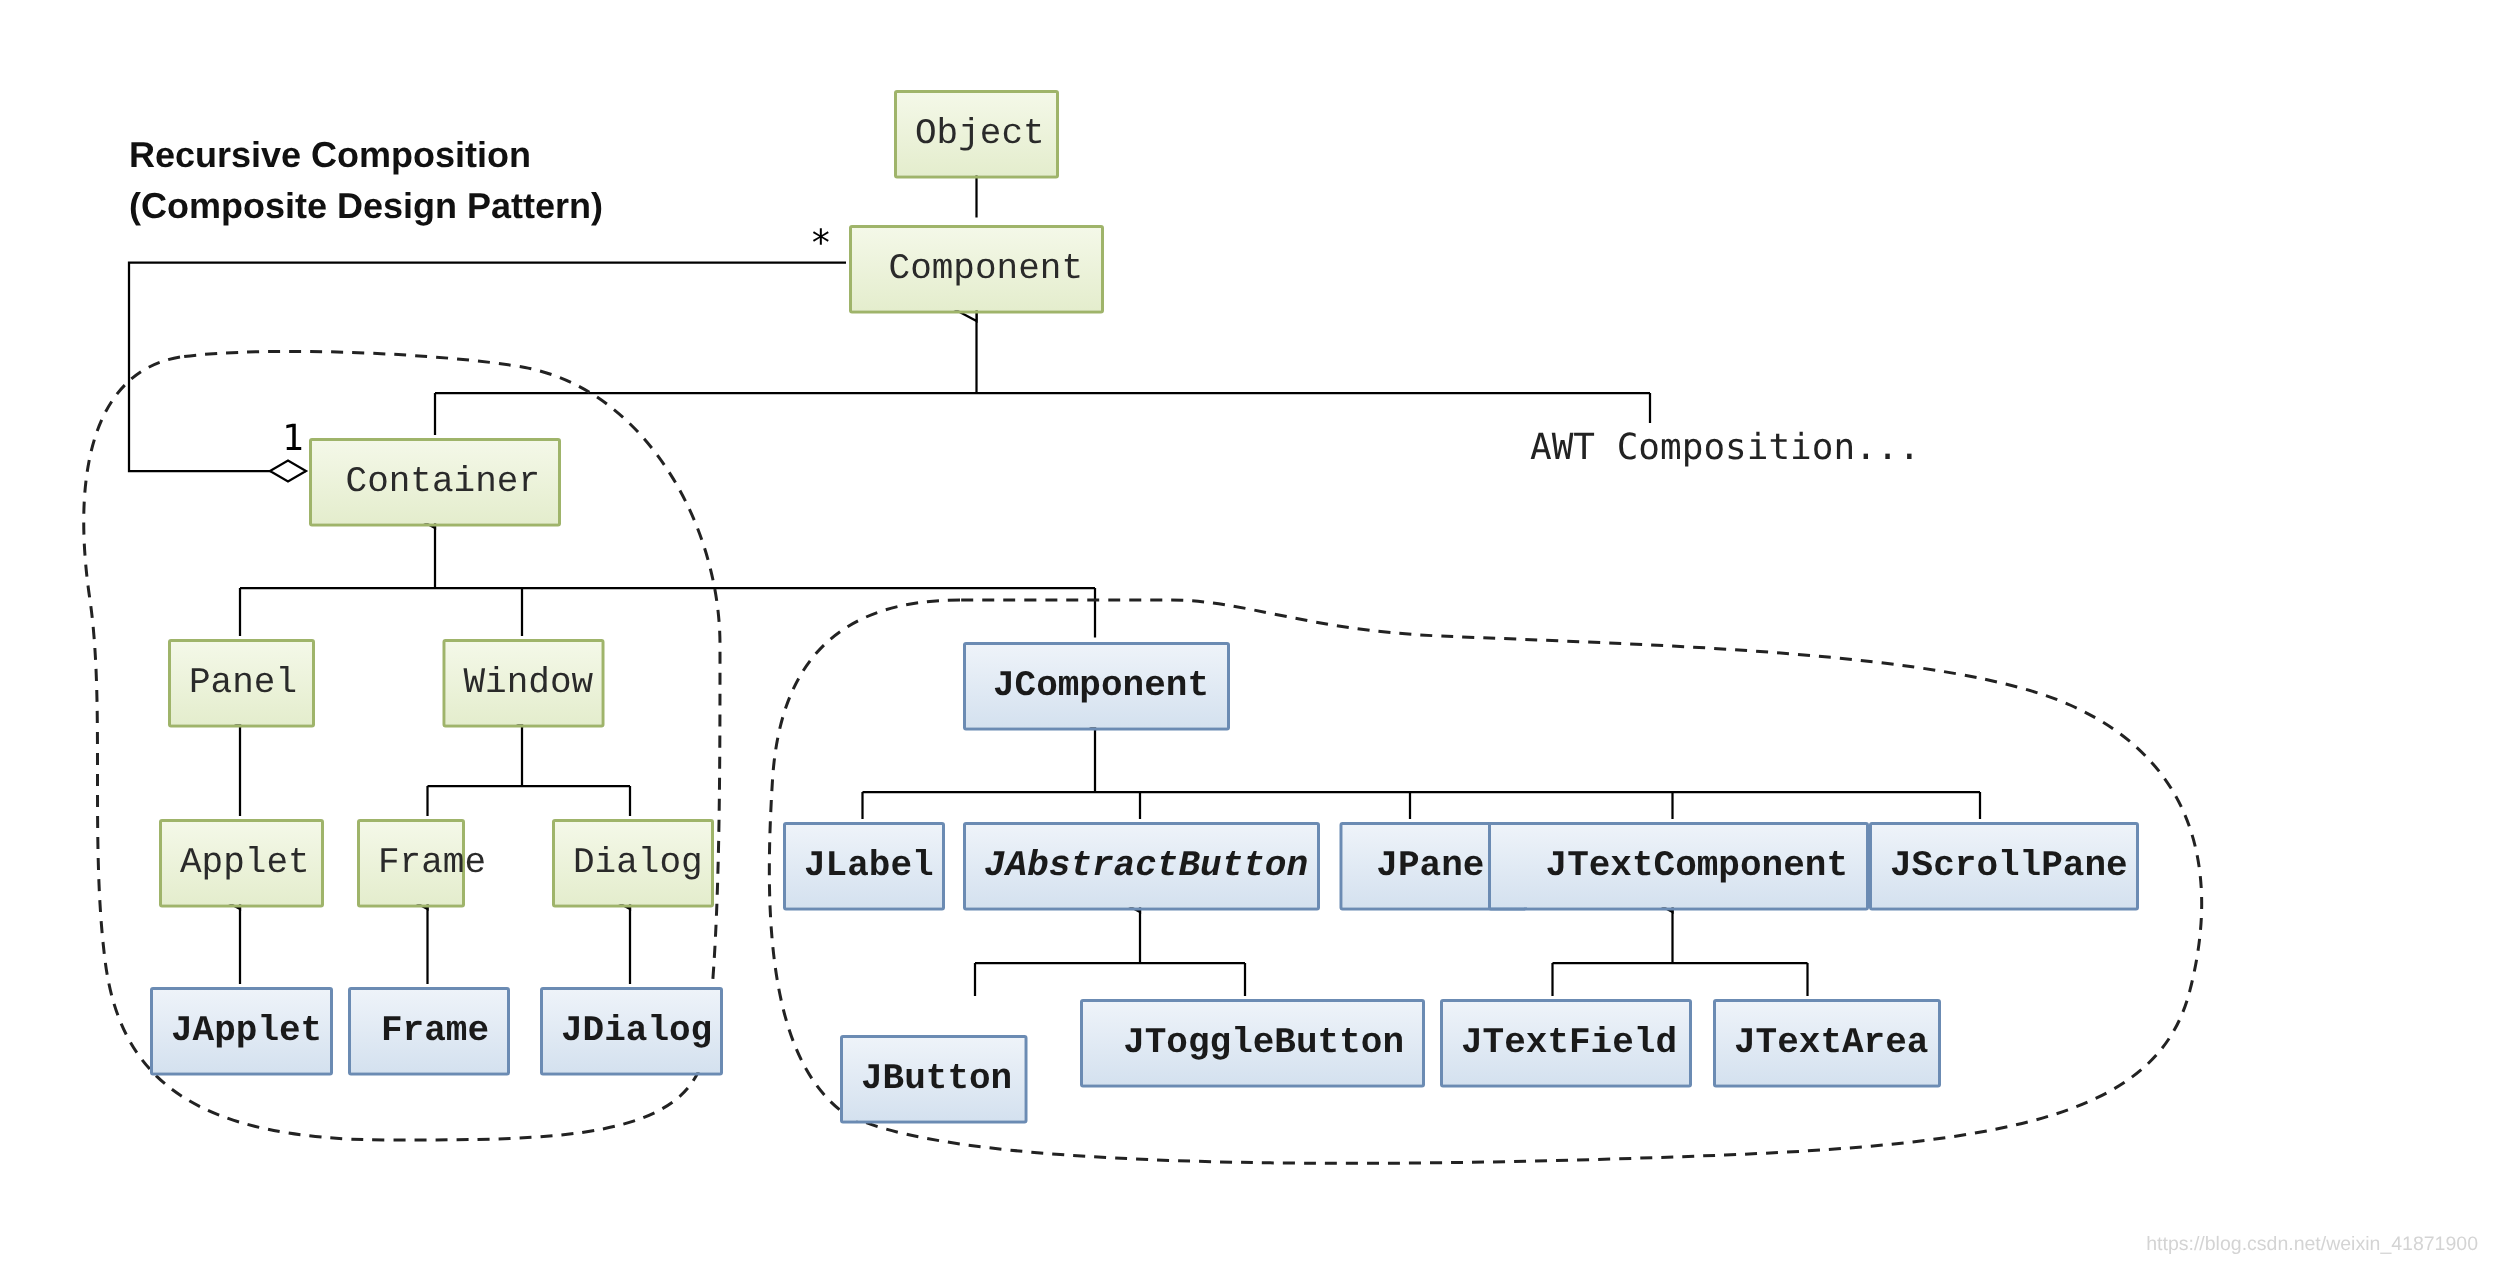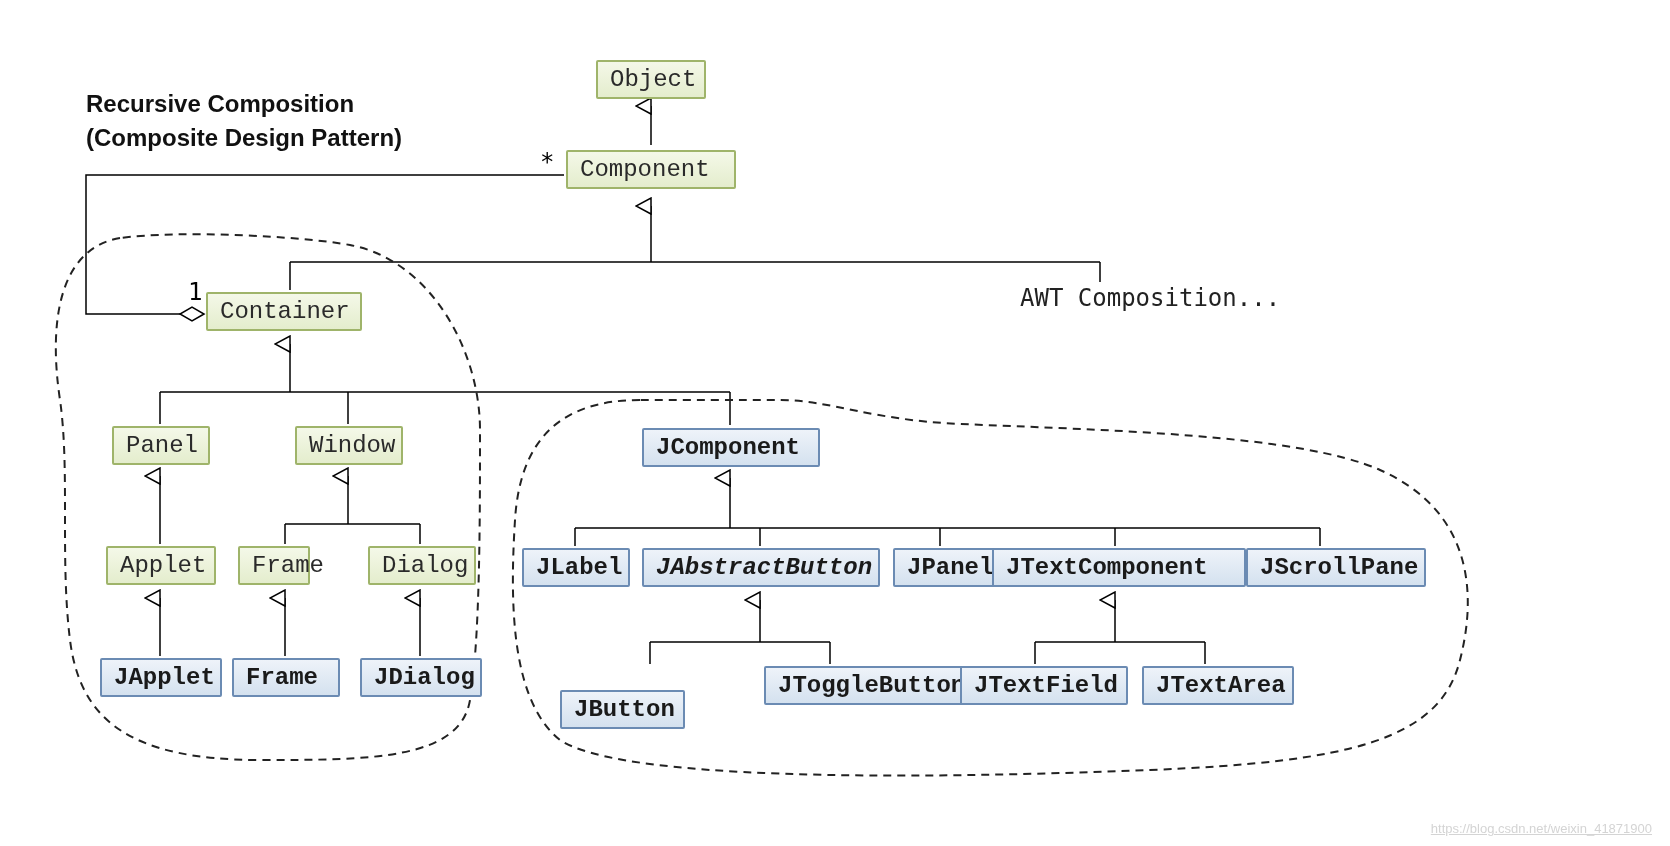--- a/index.html
+++ b/index.html
@@ -1,26 +1,26 @@
 <!DOCTYPE html>
 <html><head>
 <meta charset="utf-8">
 <style>
   html,body{margin:0;padding:0;background:#fff;font-family:"Consolas","Courier New",monospace;}
   #diagram{position:relative;width:1670px;height:846px;}
   svg{position:absolute;top:0;left:0;}
-  .box{position:absolute;border:2px solid;border-radius:2px;padding:4px 12px;font-size:24px;text-align:left;box-sizing:border-box;}
+  .box{position:absolute;border:2px solid;border-radius:2px;padding:14px 12px;font-size:24px;text-align:right;box-sizing:border-box;}
   .green{background:linear-gradient(#f4f8e8,#e4edcd);border-color:#9fb46a;color:#2a2a2a;}
   .blue{background:linear-gradient(#eef3f9,#d4e1ef);border-color:#6b8bb3;color:#1a1a1a;font-weight:bold;}
   .italic{font-style:italic;}
   .label{position:absolute;font-family:Arial,Helvetica,sans-serif;font-size:24px;font-weight:bold;color:#111;}
   .asterisk{position:absolute;font-size:24px;font-family:"Consolas",monospace;}
   .one{position:absolute;font-size:24px;font-family:"Consolas",monospace;}
   .plain{position:absolute;font-size:24px;font-family:"Consolas",monospace;color:#222;}
-  .watermark{position:absolute;right:18px;bottom:10px;font-family:Arial;font-size:13px;color:#d4d4d4;text-decoration:underline;}
+  .watermark{position:absolute;right:18px;bottom:10px;font-family:Arial;font-size:13px;color:#d4d4d4;}
 </style>
 </head>
 <body>
 
 <div id="diagram">
 
 <svg width="1670" height="846">
   <defs>
     <marker id="tri" markerWidth="18" markerHeight="18" refX="9" refY="16" orient="auto" markerUnits="userSpaceOnUse">
       <path d="M1,16 L9,1 L17,16 Z" fill="#fff" stroke="#000" stroke-width="1.5"></path>
@@ -83,37 +83,37 @@
 <div class="label" style="left:86px;top:90px;">Recursive Composition</div>
 <div class="label" style="left:86px;top:124px;">(Composite Design Pattern)</div>
 
 <div class="asterisk" style="left:540px;top:148px;">*</div>
 <div class="one" style="left:188px;top:278px;">1</div>
 
 <div class="plain" style="left:1020px;top:284px;">AWT Composition...</div>
 
 <div class="box green" style="left:596px;top:60px;width:110px;">Object</div>
 <div class="box green" style="left:566px;top:150px;width:170px;">Component</div>
-<div class="box green" style="left:206px;top:292px;width:156px;">Container</div>
+<div class="box green" style="left:206px;top:292px;width:168px;">Container</div>
 <div class="box green" style="left:112px;top:426px;width:98px;">Panel</div>
 <div class="box green" style="left:295px;top:426px;width:108px;">Window</div>
 <div class="box green" style="left:106px;top:546px;width:110px;">Applet</div>
 <div class="box green" style="left:238px;top:546px;width:72px;">Frame</div>
 <div class="box green" style="left:368px;top:546px;width:108px;">Dialog</div>
 
 <div class="box blue" style="left:100px;top:658px;width:122px;">JApplet</div>
 <div class="box blue" style="left:232px;top:658px;width:108px;">Frame</div>
 <div class="box blue" style="left:360px;top:658px;width:122px;">JDialog</div>
 
 <div class="box blue" style="left:642px;top:428px;width:178px;">JComponent</div>
 <div class="box blue" style="left:522px;top:548px;width:108px;">JLabel</div>
 <div class="box blue italic" style="left:642px;top:548px;width:238px;">JAbstractButton</div>
 <div class="box blue" style="left:893px;top:548px;width:125px;">JPanel</div>
 <div class="box blue" style="left:992px;top:548px;width:254px;">JTextComponent</div>
 <div class="box blue" style="left:1246px;top:548px;width:180px;">JScrollPane</div>
 
 <div class="box blue" style="left:560px;top:666px;width:125px;margin-top:24px;">JButton</div>
-<div class="box blue" style="left:764px;top:666px;width:213px;">JToggleButton</div>
+<div class="box blue" style="left:720px;top:666px;width:230px;">JToggleButton</div>
 <div class="box blue" style="left:1142px;top:666px;width:152px;">JTextArea</div>
 <div class="box blue" style="left:960px;top:666px;width:168px;">JTextField</div>
 
 <div class="watermark">https://blog.csdn.net/weixin_41871900</div>
 </div>
 
 </body></html>

